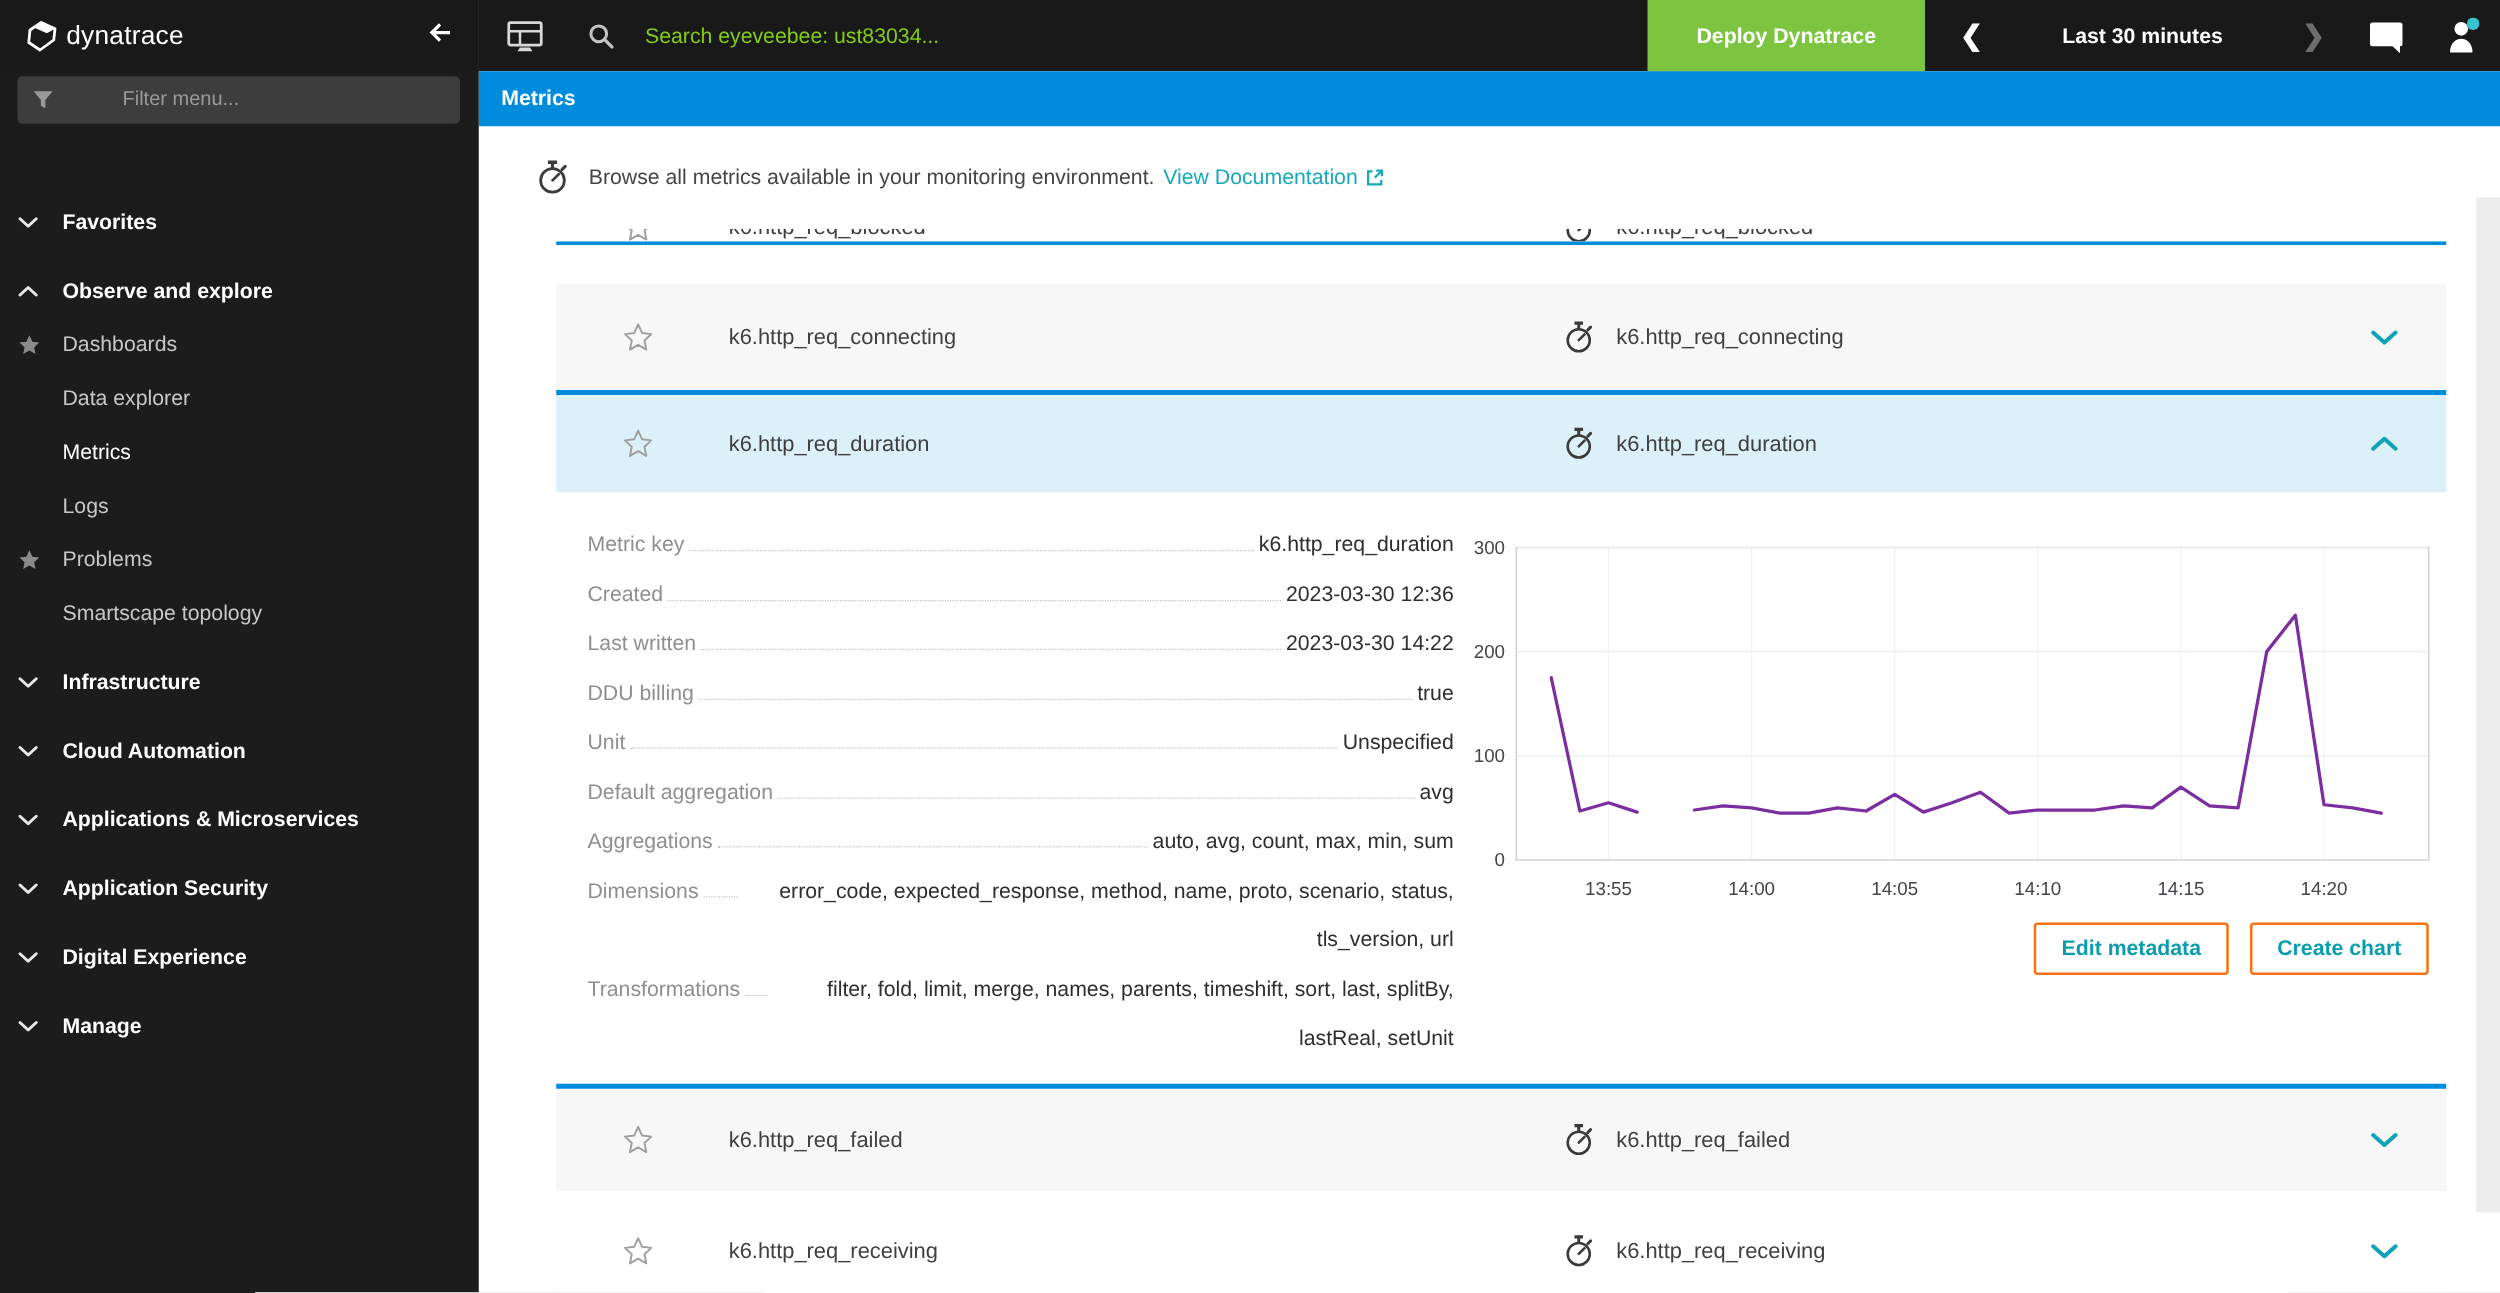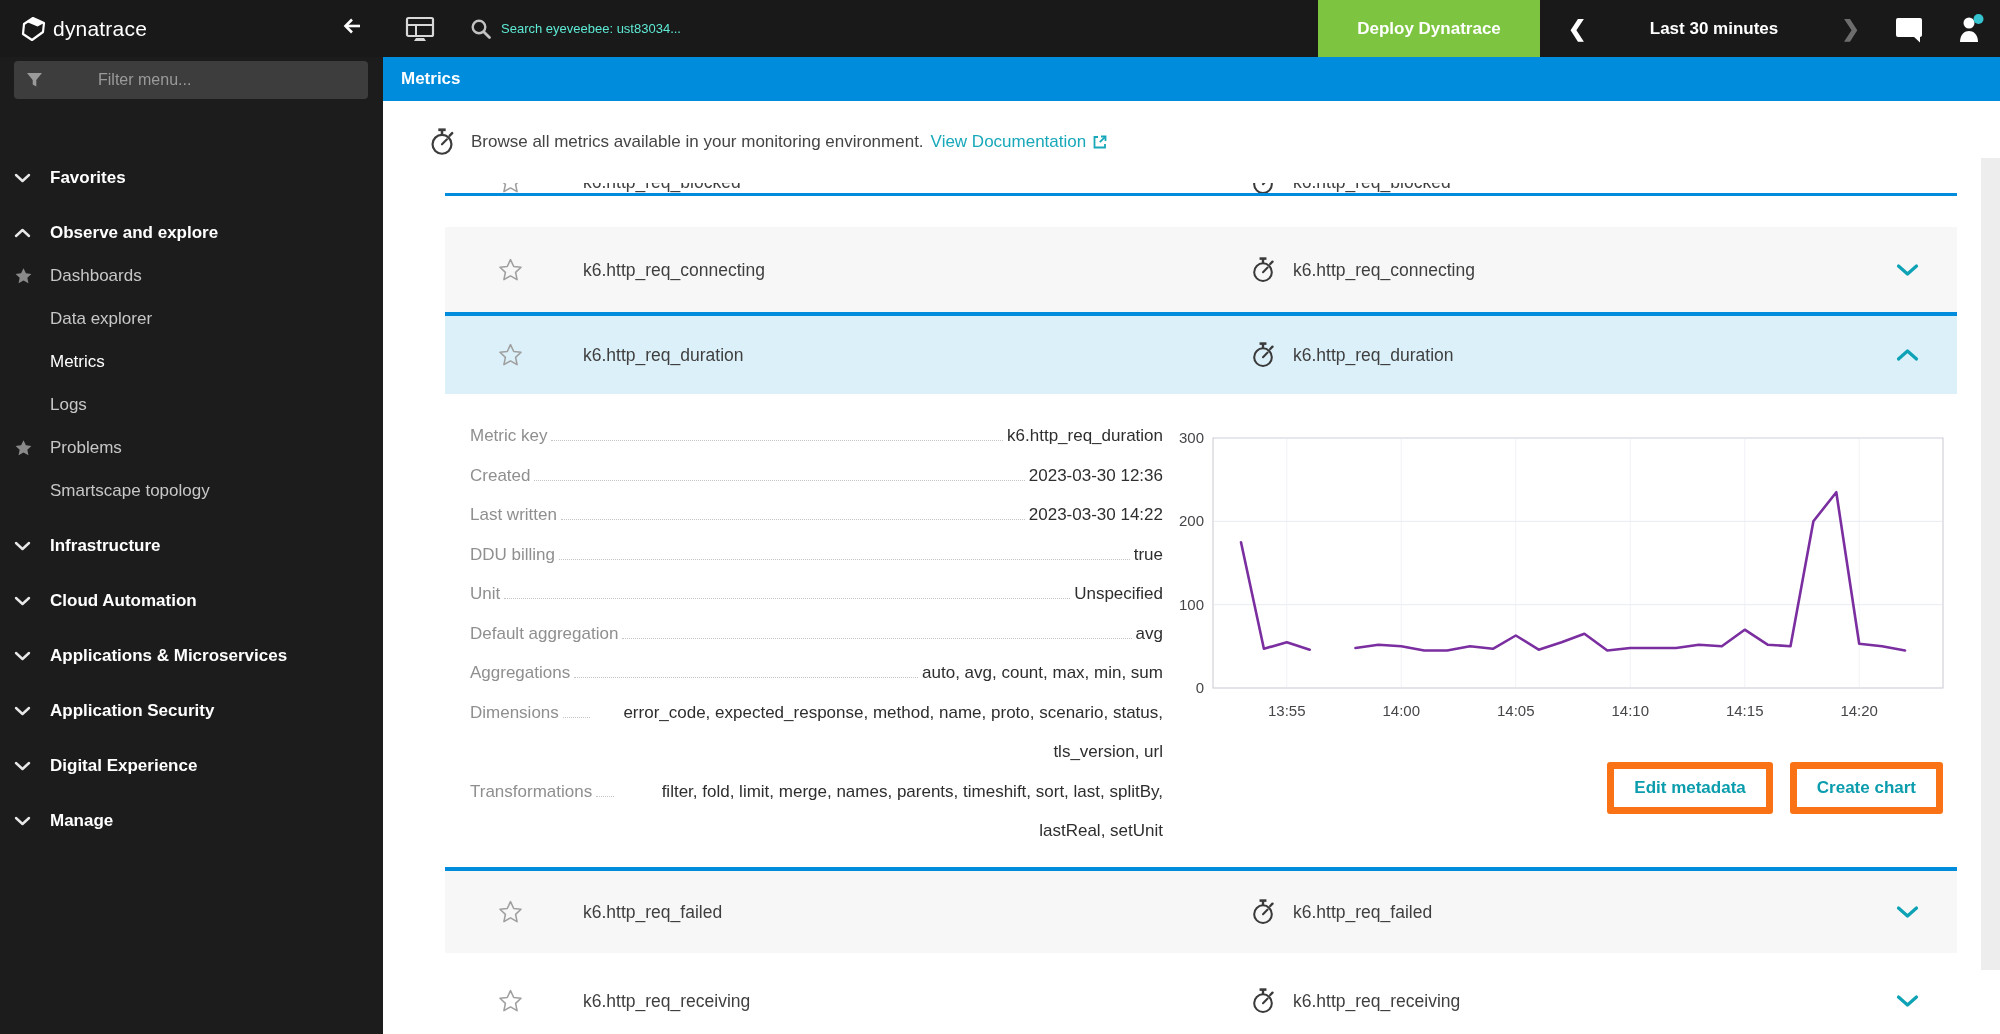--- a/index.html
+++ b/index.html
@@ -18,21 +18,21 @@
   .nav-item{display:flex;align-items:center;height:43px;padding-left:14px;cursor:pointer;}
   .nav-item.section{margin-top:12px;}
   .nav-icon{width:20px;flex:none;display:flex;align-items:center;}
   .nav-label{margin-left:16px;font-size:17px;color:#c7c7c7;white-space:nowrap;}
   .nav-item.section .nav-label{font-size:17px;font-weight:700;color:#fff;}
   .nav-item.active .nav-label{color:#fff;}
   
   .topbar{position:absolute;left:383px;top:0;width:1617px;height:57px;background:#191919;display:flex;align-items:center;}
   .tb-monitor{margin-left:22px;}
   .tb-search{margin-left:34px;}
-  .tb-query{margin-left:8px;color:#5eead4;font-size:13px;}
+  .tb-query{margin-left:23px;color:#84cc16;font-size:17px;}
   .tb-spacer{flex:1;}
   .deploy-btn{width:222px;height:57px;background:#7dc540;color:#fff;font-size:17px;font-weight:700;
               display:flex;align-items:center;justify-content:center;cursor:pointer;}
   .time-nav{width:292px;display:flex;align-items:center;justify-content:space-between;padding:0 28px;}
   .time-label{color:#fff;font-size:17px;font-weight:700;}
   .chv{font-size:22px;font-weight:700;line-height:1;}
   .chv.prev{color:#fff;cursor:pointer;}
   .chv.next{color:#6d6d6d;}
   .tb-chat{margin-left:6px;cursor:pointer;}
   .tb-user{margin-left:32px;margin-right:12px;cursor:pointer;position:relative;}
@@ -69,22 +69,22 @@
   .meta{position:absolute;left:25px;top:22px;width:693px;}
   .meta-row{display:flex;align-items:baseline;line-height:39.5px;}
   .meta-label{font-size:17px;color:#8f8f8f;white-space:nowrap;}
   .leader{flex:1;border-bottom:1px dotted #c4c4c4;margin:0 4px;min-width:14px;}
   .meta-value{font-size:17px;color:#2e2e2e;text-align:right;white-space:nowrap;}
   .meta-row.wide .meta-value{max-width:545px;white-space:normal;}
   .meta-row.break .meta-value{word-break:break-all;margin-left:24px;}
   .chart-wrap{position:absolute;left:722px;top:34px;width:780px;height:300px;}
   .chart-wrap svg{font-family:"Liberation Sans",sans-serif;}
   .detail-btns{position:absolute;top:344px;right:14px;display:flex;gap:17px;}
-  .t-btn{height:38px;padding:0 20px;background:#fff;border:7px solid #f97316;border-radius:3px;
-         color:#0b9dad;font-size:17px;font-weight:700;display:flex;align-items:center;cursor:pointer;margin-top:24px;}
+  .t-btn{height:38px;padding:0 20px;background:#fff;border:2px solid #f97316;border-radius:3px;
+         color:#0b9dad;font-size:17px;font-weight:700;display:flex;align-items:center;cursor:pointer;}
   
   .gutter{position:absolute;left:1981px;top:158px;width:19px;height:812px;background:#ededed;z-index:6;}
 </style>
 </head>
 <body>
 
 <div class="screen">
 
   <aside class="sidebar">
     <div class="logo-row">

